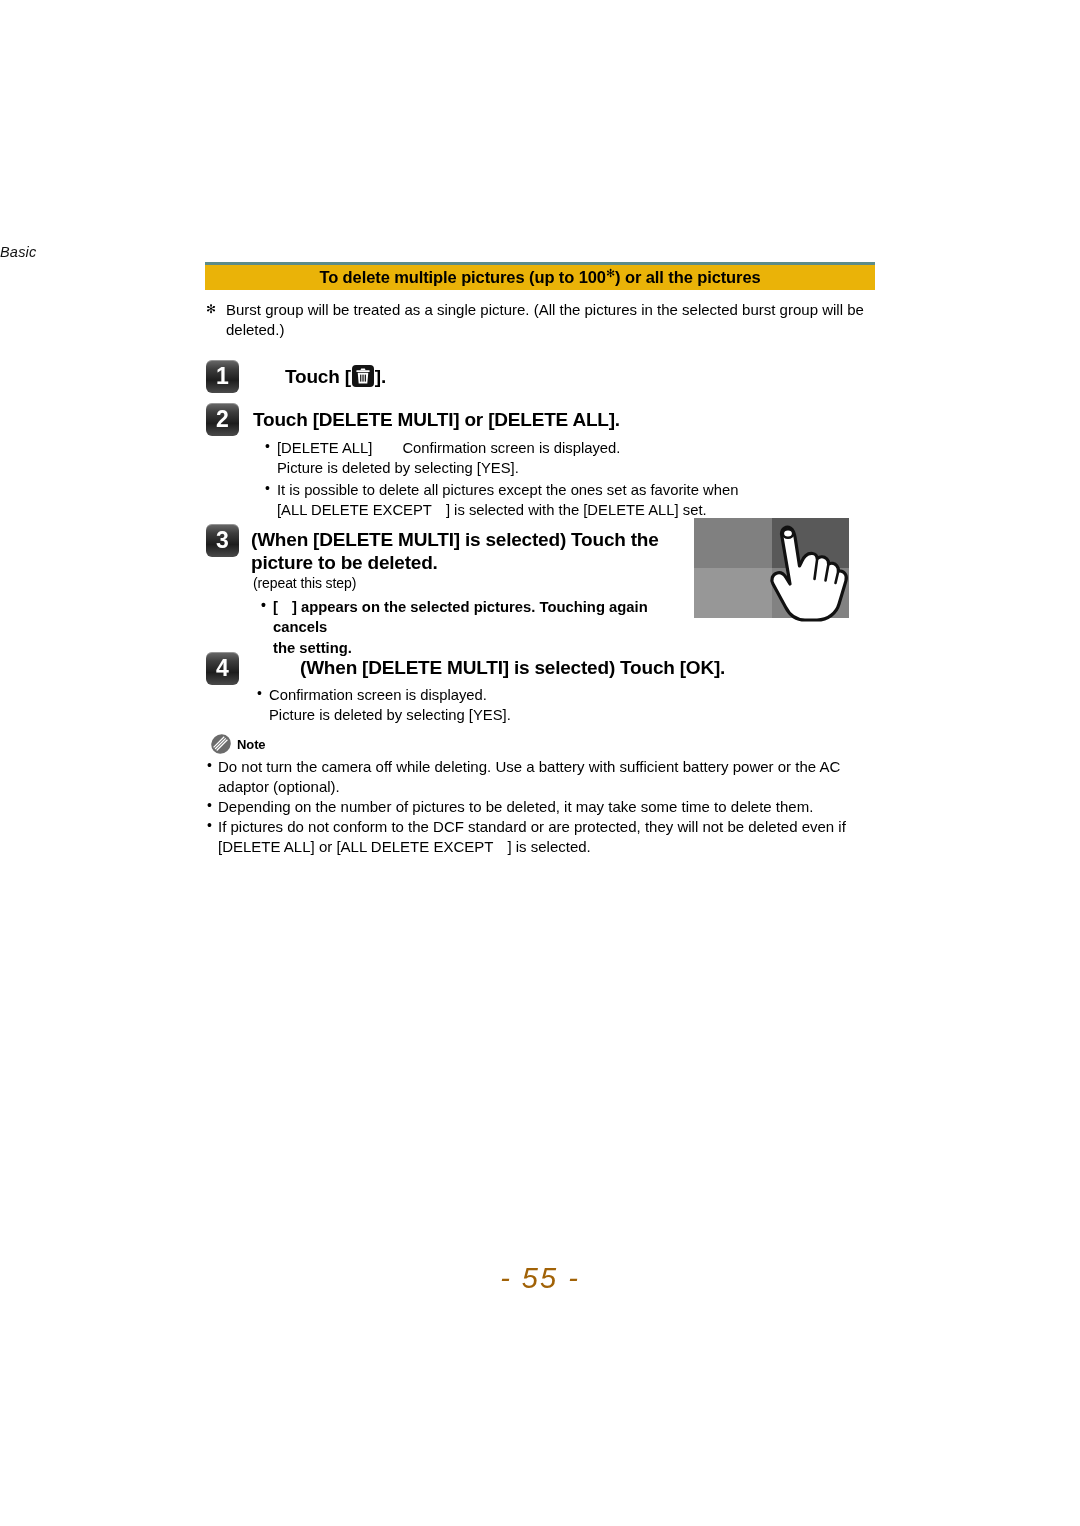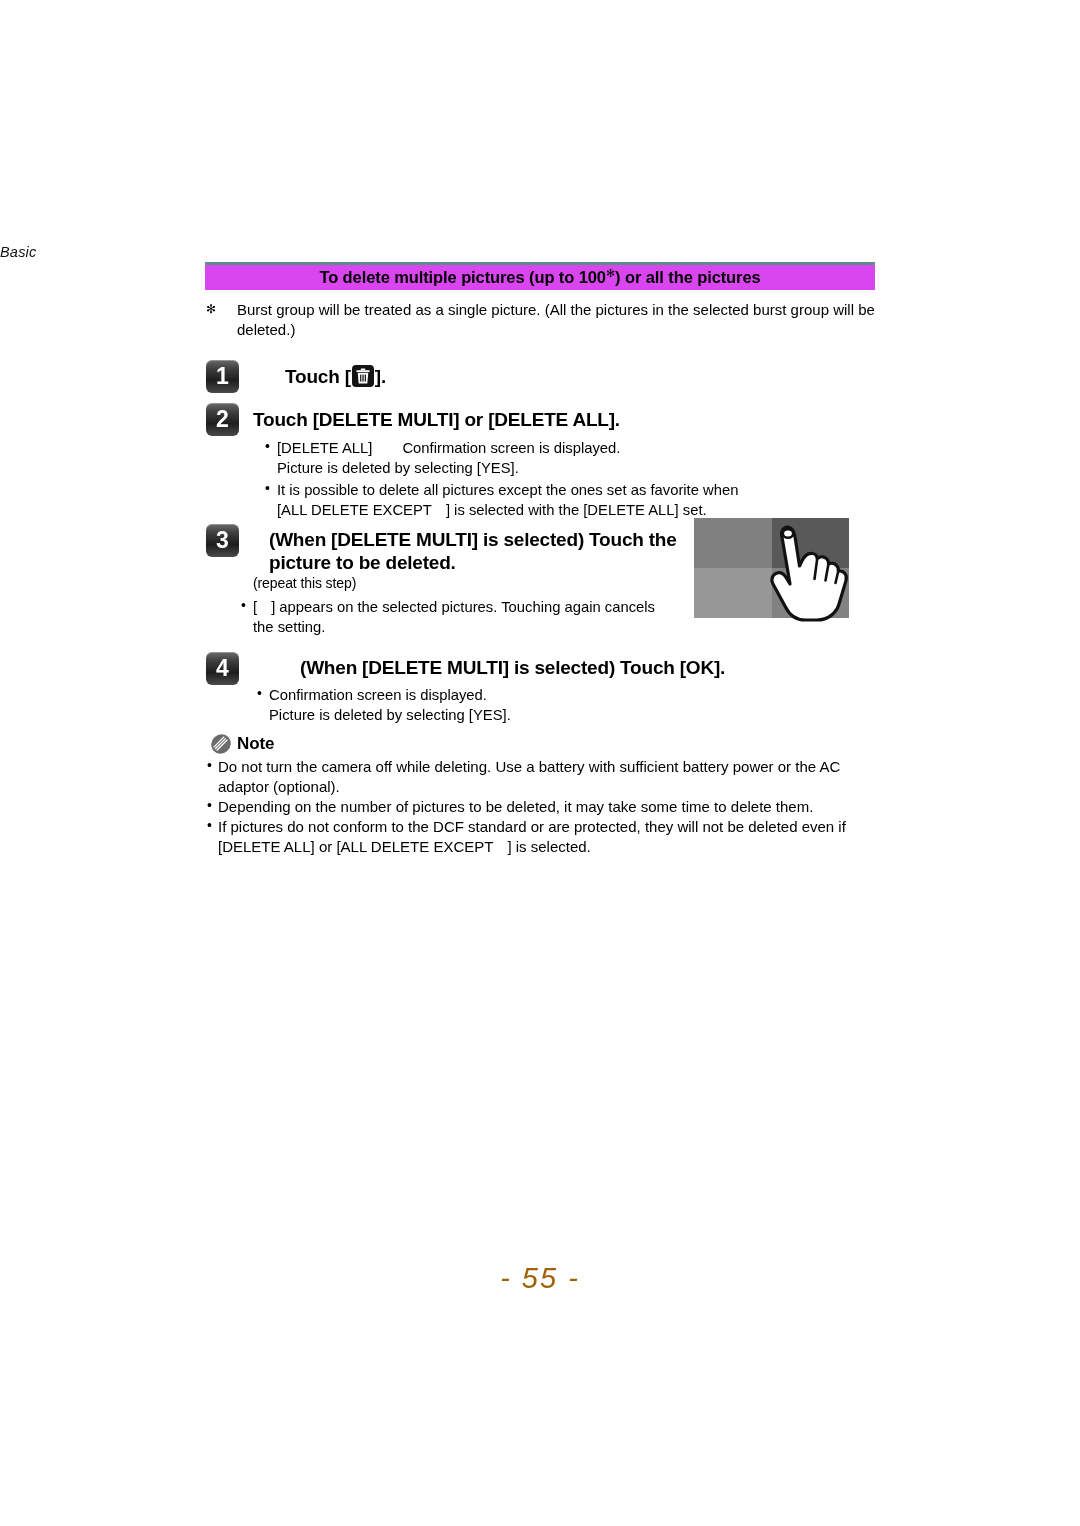--- a/index.html
+++ b/index.html
@@ -37,21 +37,21 @@
     color: #111;
   }
 
   
   .banner {
     position: absolute;
     left: 205px;
     top: 262px;
     width: 670px;
     height: 28px;
-    background: #d946ef;
+    background: #eab308;
     border-top: 3px solid #5d8c8a;
     box-sizing: border-box;
     display: flex;
     align-items: center;
     justify-content: center;
   }
   .banner-title {
     font-size: 16.5px;
     font-weight: bold;
     letter-spacing: -0.1px;
@@ -75,21 +75,21 @@
     line-height: 1.33;
   }
   .footnote .fn-mark {
     position: absolute;
     left: 0;
     top: 2px;
     font-size: 12px;
   }
   .footnote .fn-text {
     display: block;
-    margin-left: 31px;
+    margin-left: 20px;
   }
 
   
   .badge {
     position: absolute;
     width: 33px;
     height: 33px;
     border-radius: 6px;
     background: linear-gradient(180deg, #6a6a6a 0%, #3d3d3d 28%, #1d1d1d 62%, #4a4a4a 100%);
     box-shadow: inset 0 1px 0 rgba(255,255,255,0.30);
@@ -186,21 +186,21 @@
     top: 733px;
     display: flex;
     align-items: center;
   }
   .note-icon {
     width: 22px;
     height: 22px;
     margin-right: 5px;
   }
   .note-label {
-    font-size: 17px;
+    font-size: 13px;
     font-weight: bold;
     letter-spacing: -0.1px;
   }
   .note-body {
     position: absolute;
     left: 206px;
     top: 757px;
     width: 680px;
     font-size: 15px;
     line-height: 1.33;
@@ -253,26 +253,26 @@
       <span>[DELETE ALL]</span><span class="gap-m"></span><span>Confirmation screen is displayed.</span><br>
       <span>Picture is deleted by selecting [YES].</span>
     </div>
     <div class="bul">
       <span>It is possible to delete all pictures except the ones set as favorite when</span><br>
       <span>[ALL DELETE EXCEPT</span><span class="gap-xs"></span><span>] is selected with the [DELETE ALL] set.</span>
     </div>
   </div>
 
   <div class="badge" style="left:206px; top:524px;">3</div>
-  <div class="step-head" style="left:269px; top:528px; width:430px;">
+  <div class="step-head" style="left:251px; top:528px; width:430px;">
     <span>(When [DELETE MULTI] is selected) Touch the</span><br>
     <span>picture to be deleted.</span>
   </div>
   <div class="step-sub" style="left:253px; top:575px; width:430px;">(repeat this step)</div>
-  <div class="bullets" style="left:240px; top:597px; width:420px;">
+  <div class="bullets" style="left:260px; top:597px; width:420px;font-weight:bold;">
     <div class="bul">
       <span>[</span><span class="gap-xs"></span><span>] appears on the selected pictures. Touching again cancels</span><br>
       <span>the setting.</span>
     </div>
   </div>
 
   <div class="illus">
     <div class="q q-tl"></div>
     <div class="q q-tr"></div>
     <div class="q q-bl"></div>

